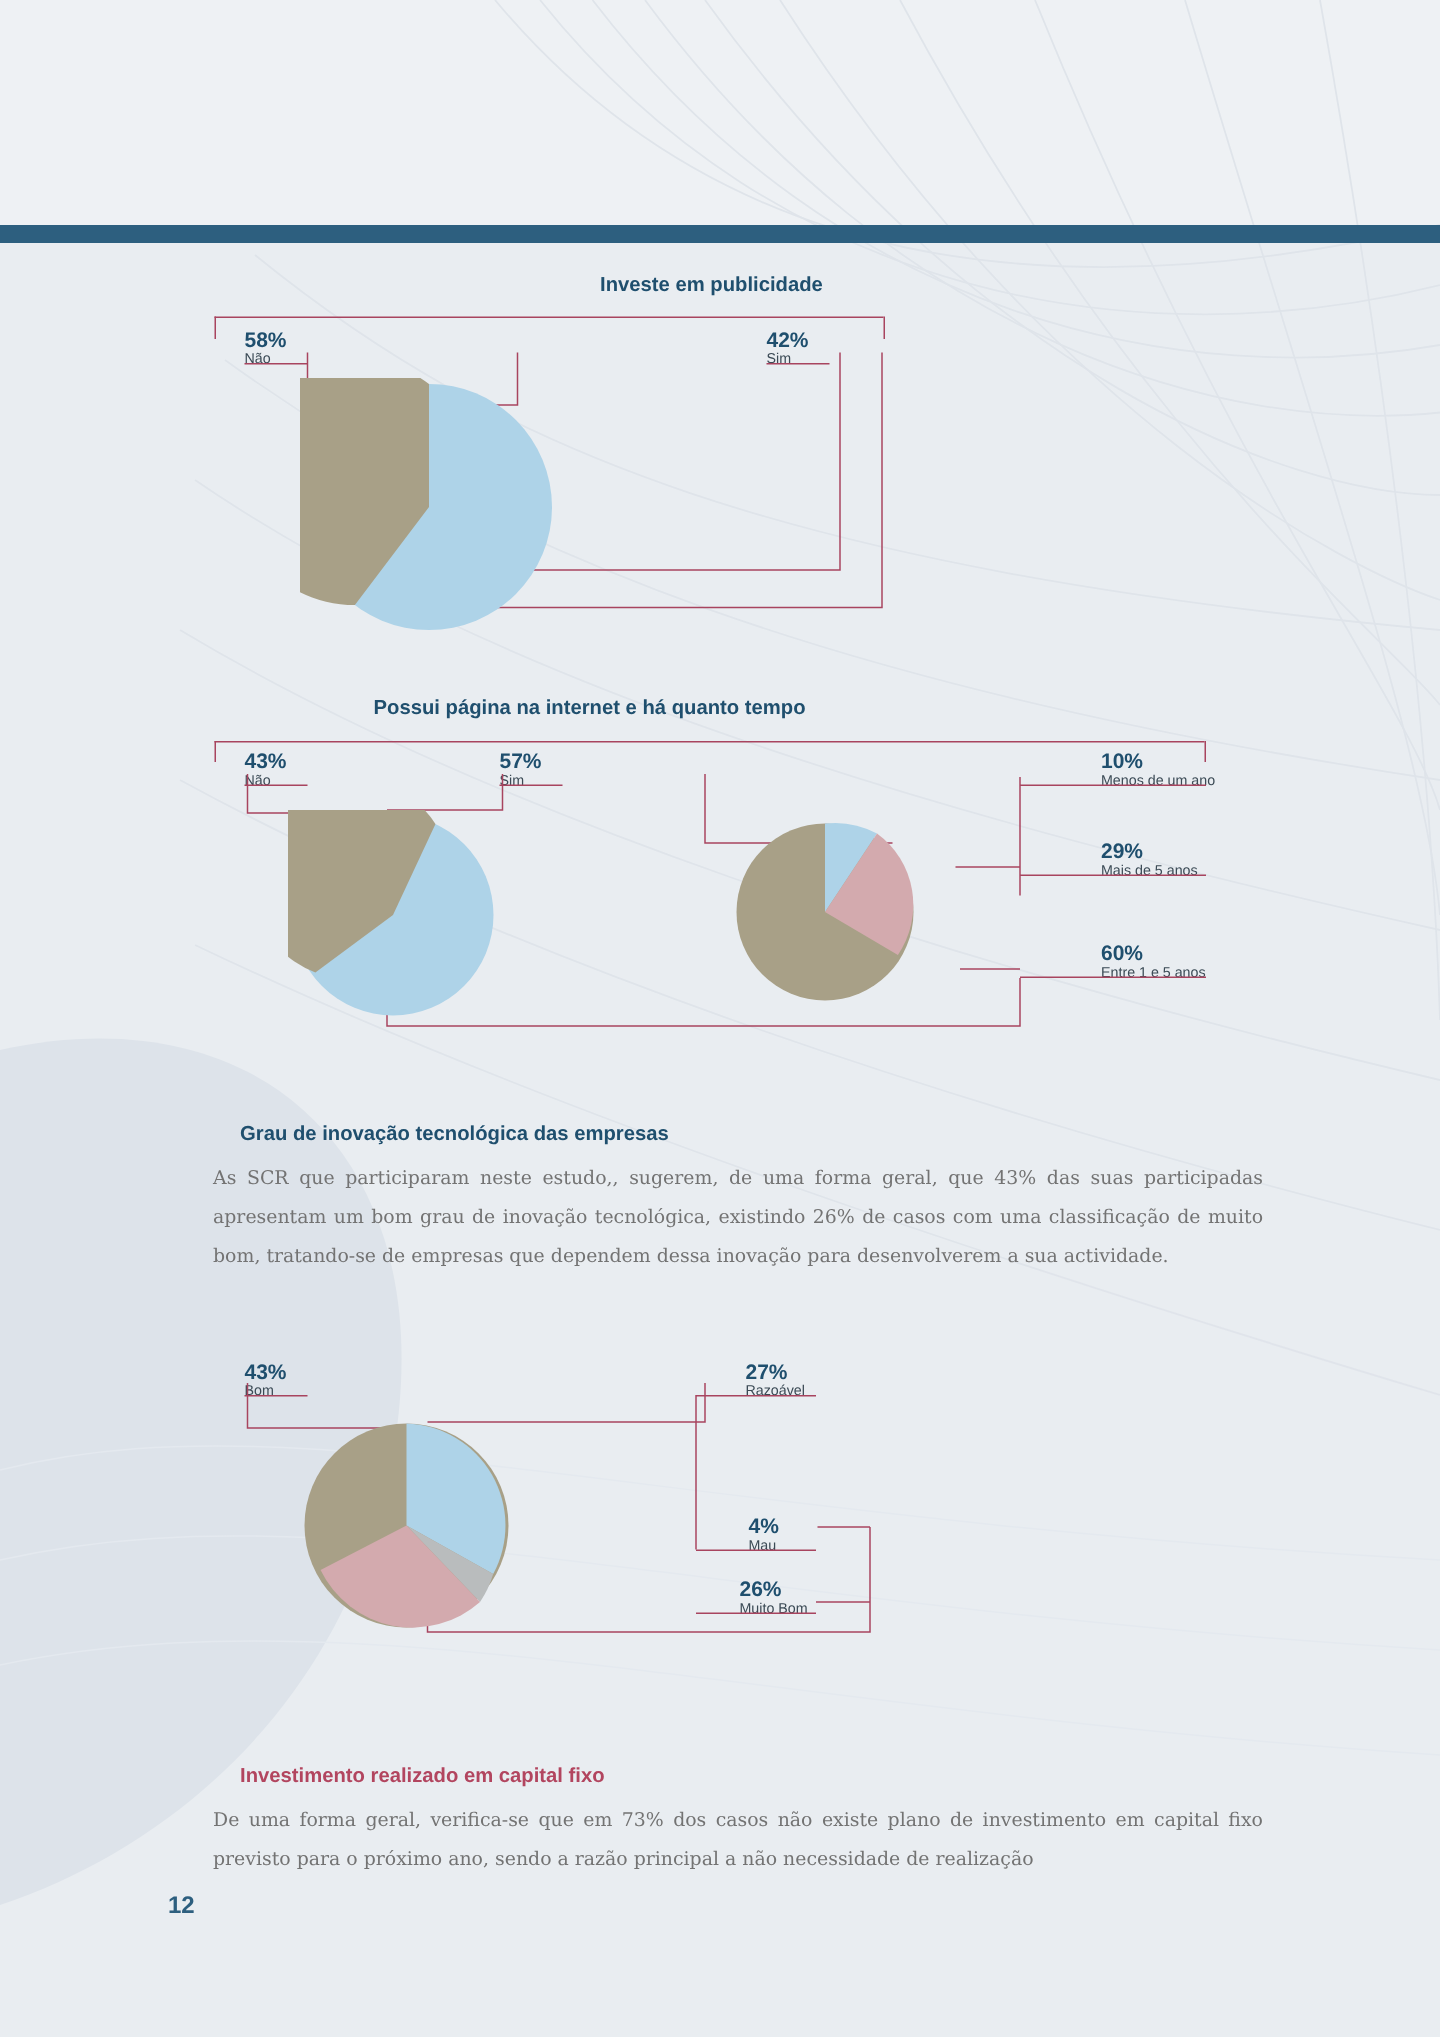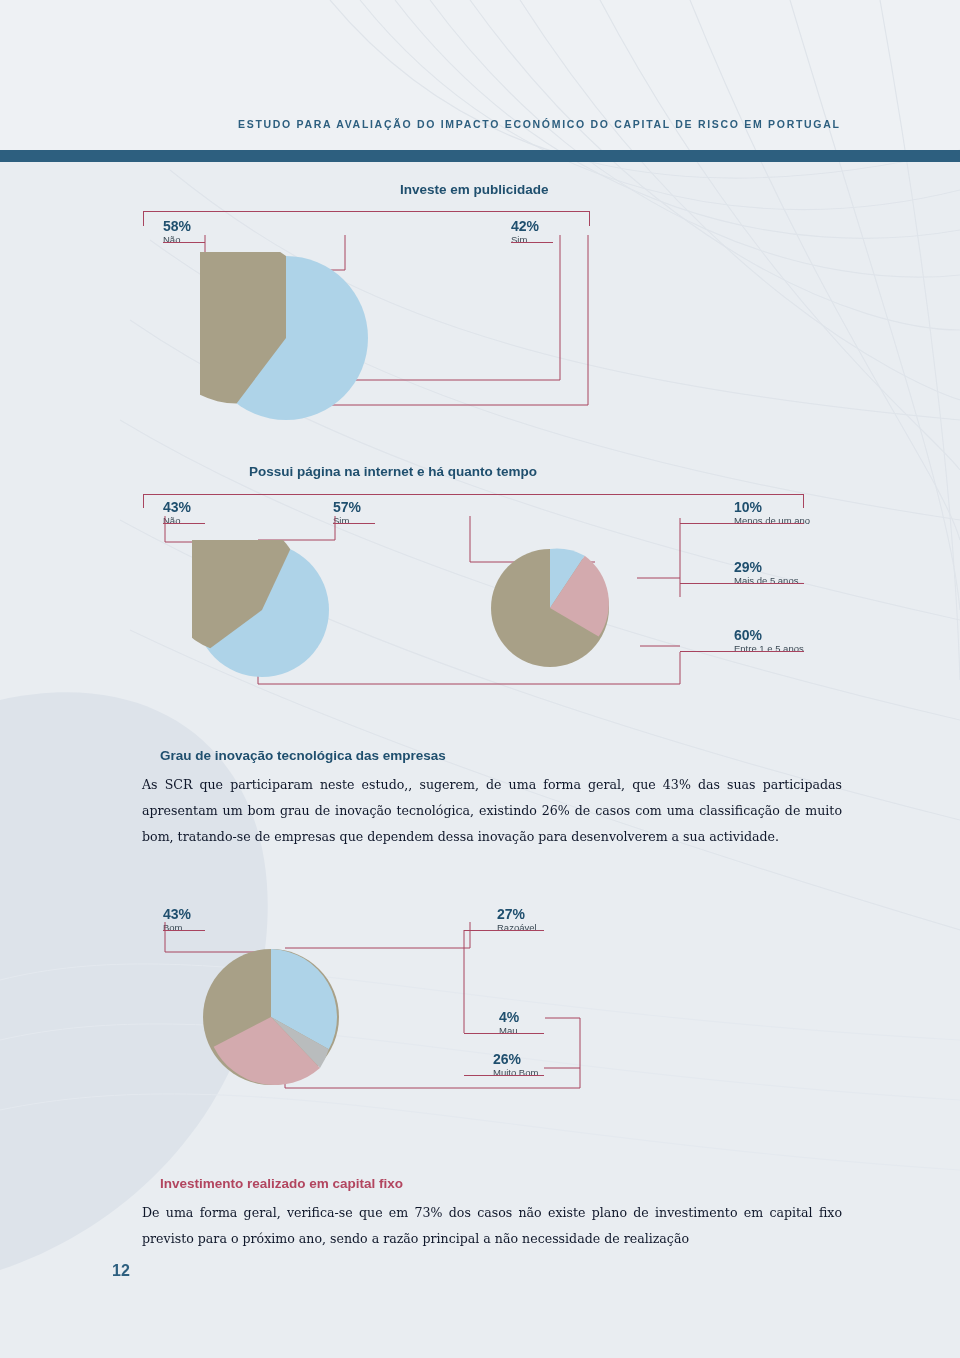--- a/index.html
+++ b/index.html
@@ -24,21 +24,21 @@
     position:absolute;left:238px;top:118px;
     font-size:10.5px;letter-spacing:1.7px;color:#2d5f7f;font-weight:bold;
     font-family:"Liberation Sans", sans-serif;
   }
   .section-title{
     font-size:13.5px;font-weight:bold;color:#1f4f6e;
     font-family:"Liberation Sans", sans-serif;
   }
   .pink-title{color:#b2455f;font-weight:bold;font-size:13.5px;font-family:"Liberation Sans", sans-serif;}
   .body-text{
-    font-size:12.6px;color:#0f172a;line-height:26px;
+    font-size:12.6px;color:#737373;line-height:26px;
     font-family:"DejaVu Serif", serif;
     text-align:justify;
   }
   .pct{font-size:14px;font-weight:bold;color:#1f4f6e;font-family:"Liberation Sans", sans-serif;}
   .lbl{font-size:9.5px;color:#3b4a55;font-family:"Liberation Sans", sans-serif;}
   .callout{position:absolute;}
   .callout .pct{display:block;line-height:14px;}
   .callout .lbl{display:block;line-height:12px;margin-top:1px;}
   .rule{position:absolute;border:0;border-top:1px solid #a8445f;}
   .vrule{position:absolute;border:0;border-left:1px solid #a8445f;}
@@ -79,21 +79,20 @@
       <path d="M130,630 C360,740 660,840 960,930"></path>
     </g>
     <g stroke="#e4e9ef" stroke-width="1" fill="none">
       <path d="M0,980 C200,930 420,1010 960,1040"></path>
       <path d="M0,1040 C220,990 460,1070 960,1100"></path>
       <path d="M0,1110 C240,1060 500,1140 960,1170"></path>
     </g>
   </svg>
 
   <div class="headerbar"></div>
-  <div class="runhead">ESTUDO PARA AVALIAÇÃO DO IMPACTO ECONÓMICO DO CAPITAL DE RISCO EM PORTUGAL</div>
 
   <div style="position:absolute;left:356px;top:182px;padding-left:44px;" class="section-title">Investe em publicidade</div>
   <hr class="rule" style="left:143px;top:203px;width:446px;">
   <hr class="vrule" style="left:143px;top:203px;height:15px;">
   <hr class="vrule" style="left:589px;top:203px;height:15px;">
 
   <div class="callout" style="left:163px;top:219px;">
     <span class="pct">58%</span>
     <span class="lbl">Não</span>
   </div>

